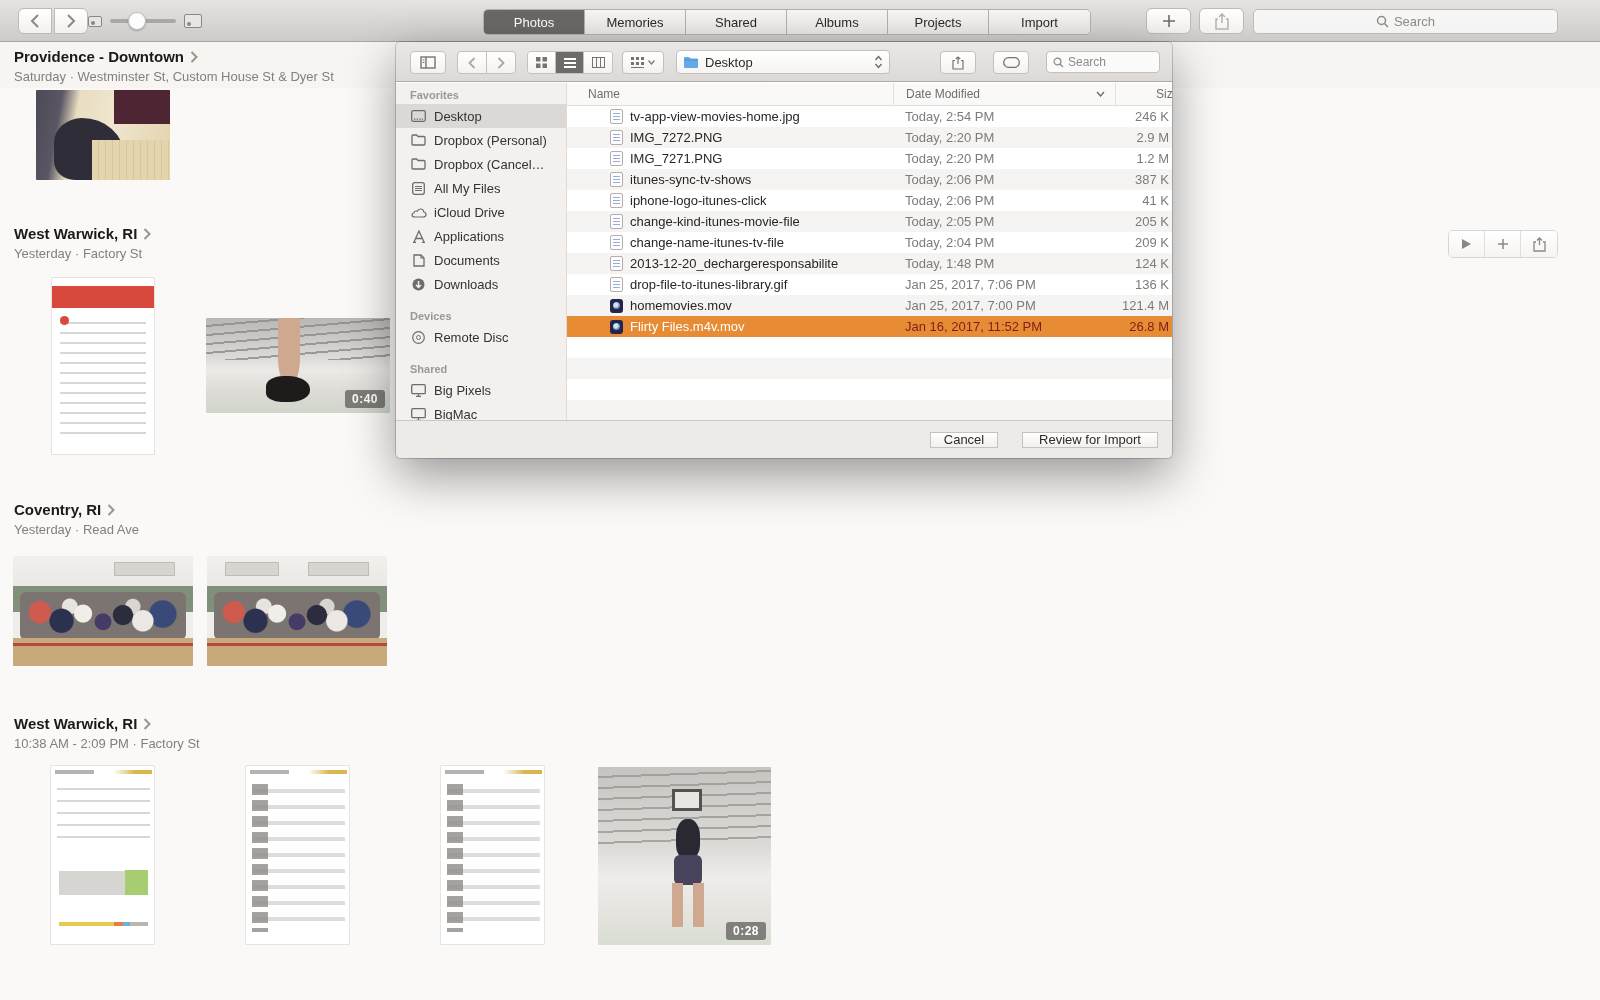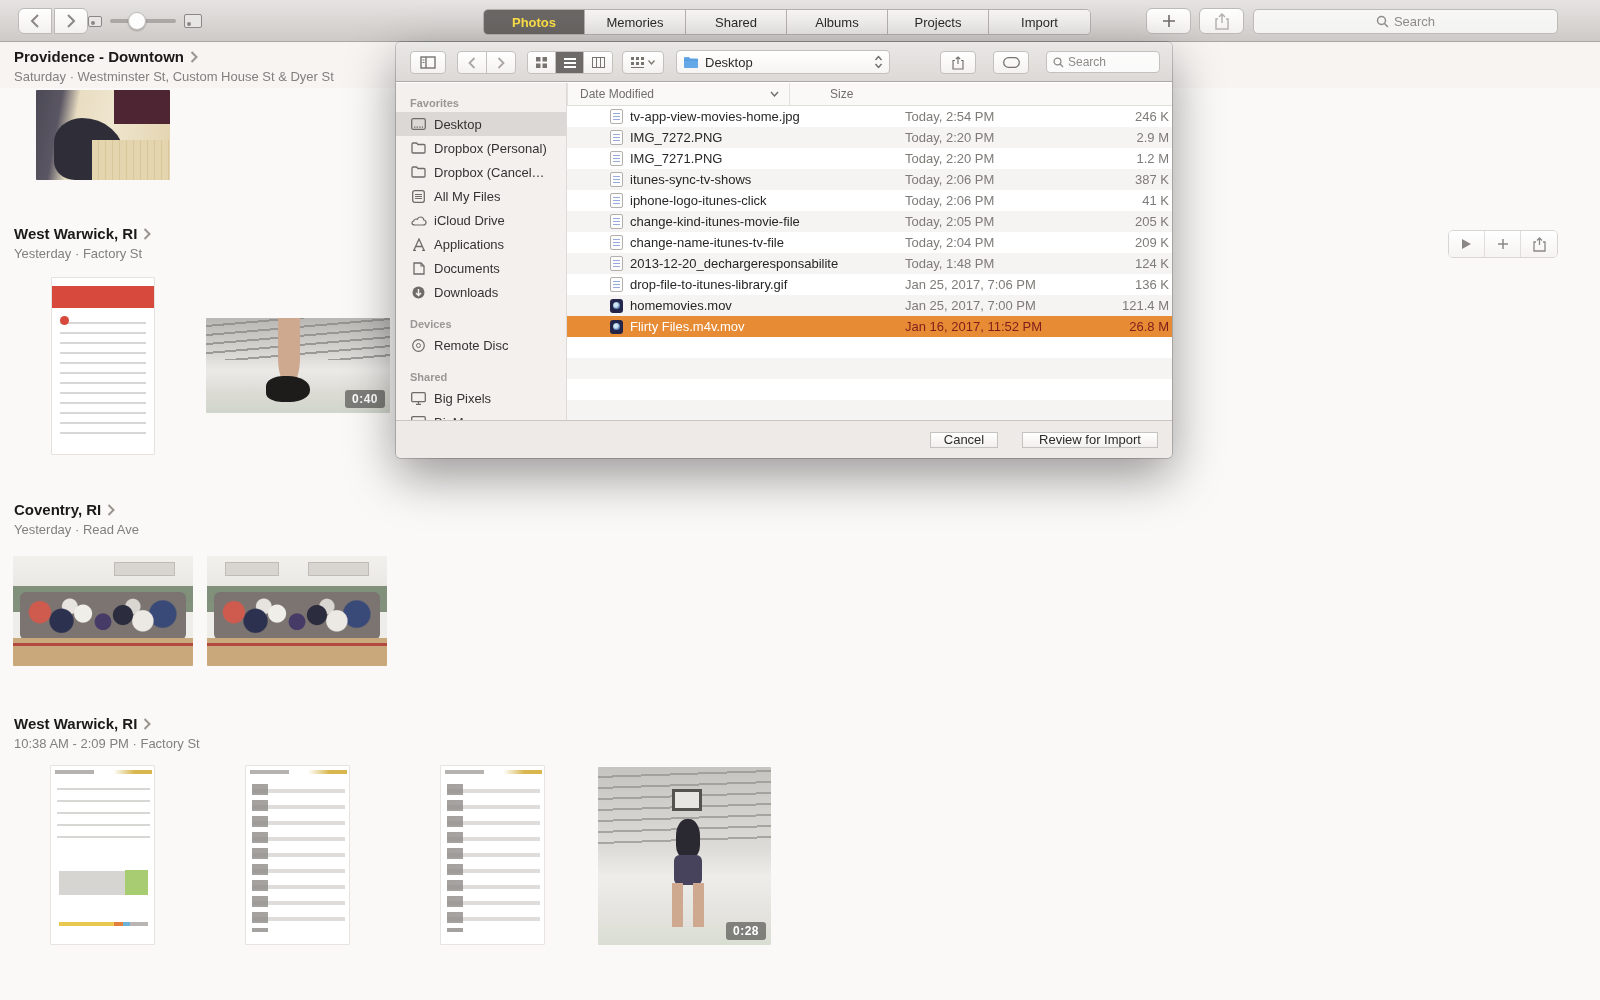--- a/index.html
+++ b/index.html
@@ -17,21 +17,21 @@
   .zoom-slider { position:absolute; left:88px; top:8px; height:26px; display:flex; align-items:center; gap:8px; }
   .mini-img-icon { width:14px; height:11px; border:1.5px solid #8a8785; border-radius:2px; position:relative; background:#e8e6e4;}
   .mini-img-icon::after{ content:""; position:absolute; left:2px; bottom:1px; width:4px; height:4px; background:#8a8785; border-radius:50%;}
   .mini-img-icon.big { width:18px; height:14px; }
   .slider-track { width:66px; height:4px; background:#aaa7a4; border-radius:2px; position:relative; }
   .slider-thumb { position:absolute; left:18px; top:-7px; width:18px; height:18px; background:#fdfdfd; border:1px solid #c2bfbc; border-radius:50%; box-shadow:0 1px 2px rgba(0,0,0,.25); }
   .tabs { position:absolute; left:483px; top:9px; display:flex; border:1px solid #b3b0ad; border-radius:5px; overflow:hidden; }
   .tab { width:101px; height:24px; display:flex; align-items:center; justify-content:center; font-size:13px;
     color:#2b2a29; background:linear-gradient(#f7f5f4,#eae8e6); border-right:1px solid #b3b0ad; cursor:default; }
   .tab:last-child { border-right:none; }
-  .tab.active { background:#6a6765; color:#fde047;font-weight:bold; }
+  .tab.active { background:#6a6765; color:#ffffff; }
   .tr-btn { position:absolute; top:8px; width:45px; height:26px; background:linear-gradient(#ffffff,#f3f1ef);
     border:1px solid #bcb9b6; border-radius:6px; display:flex; align-items:center; justify-content:center; }
   .search-field { position:absolute; left:1253px; top:9px; width:305px; height:25px; background:rgba(255,255,255,.75);
     border:1px solid #bdbab7; border-radius:5px; display:flex; align-items:center; justify-content:center; gap:5px; color:#8e8b89; font-size:13px; }
 
   
   .header-strip { position:absolute; left:0; top:42px; width:1600px; height:46px; background:rgba(246,243,241,.92); z-index:1; }
   .section-head { position:absolute; z-index:2; }
   .sec-title { font-size:15px; font-weight:700; color:#1b1a19; display:flex; align-items:center; gap:6px; }
   .sec-meta { font-size:13px; color:#82807e; margin-top:4px; }
@@ -123,21 +123,21 @@
     background:linear-gradient(#ffffff,#f4f2f0); border-right:1px solid #c3c0bd; color:#77746f; }
   .seg .cell:last-child { border-right:none; }
   .seg .cell.active { background:#6e6a67; color:#fff; }
   .popup { position:absolute; left:280px; top:8px; width:214px; height:24px; background:linear-gradient(#ffffff,#f6f4f2);
     border:1px solid #c3c0bd; border-radius:4px; display:flex; align-items:center; padding:0 6px; gap:6px; font-size:13px; color:#2c2b2a; }
   .popup .spacer { flex:1; }
   .dlg-search { position:absolute; left:650px; top:9px; width:114px; height:22px; background:rgba(255,255,255,.85);
     border:1px solid #c3c0bd; border-radius:4px; display:flex; align-items:center; padding-left:6px; gap:4px; color:#8e8b89; font-size:12px; }
 
   .dlg-body { position:absolute; left:0; top:41px; width:100%; height:337px; display:flex; }
-  .dlg-sidebar { width:171px; height:100%; background:#f3f0ee; border-right:1px solid #dddad7; padding-top:8px; overflow:hidden; }
+  .dlg-sidebar { width:171px; height:100%; background:#f3f0ee; border-right:1px solid #dddad7; overflow:hidden; }
   .sb-group-label { font-size:11px; font-weight:700; color:#9a9795; padding:6px 0 3px 14px; }
   .sb-item { display:flex; align-items:center; gap:7px; height:24px; padding-left:14px; font-size:13px; color:#353331; }
   .sb-item.selected { background:#dcd8d5; }
   .sb-ico { width:17px; display:flex; justify-content:center; color:#716e6b; flex:none; }
 
   .dlg-list { flex:1; display:flex; flex-direction:column; overflow:hidden; }
   .list-header { height:23px; display:flex; border-bottom:1px solid #e0dedb; background:#faf9f8; font-size:12px; color:#716e6c; flex:none; }
   .col-name { width:326px; padding-left:21px; display:flex; align-items:center; }
   .col-date { width:222px; padding-left:12px; display:flex; align-items:center; border-left:1px solid #e3e1df; position:relative; }
   .col-date .sortchev { position:absolute; right:10px; }
@@ -531,20 +531,23 @@
               <rect x="0.7" y="0.7" width="13.6" height="9" rx="1.2" fill="none" stroke="#6e6b69" stroke-width="1.3"></rect>
               <path d="M5 12.3 H10 M7.5 9.7 V12" stroke="#6e6b69" stroke-width="1.2"></path>
             </svg>
           </span>
         <span>BigMac</span>
       </div>
     </div>
 
     <div class="dlg-list">
       <div class="list-header">
+        <div class="col-name">
+            <span>Name</span>
+          </div>
         <div class="col-date">
           <span>Date Modified</span>
           <svg class="sortchev" width="9" height="6" viewBox="0 0 9 6">
               <path d="M1 1 L4.5 5 L8 1" fill="none" stroke="#716e6c" stroke-width="1.4"></path>
             </svg>
         </div>
         <div class="col-size">
             <span>Size</span>
           </div>
       </div>

